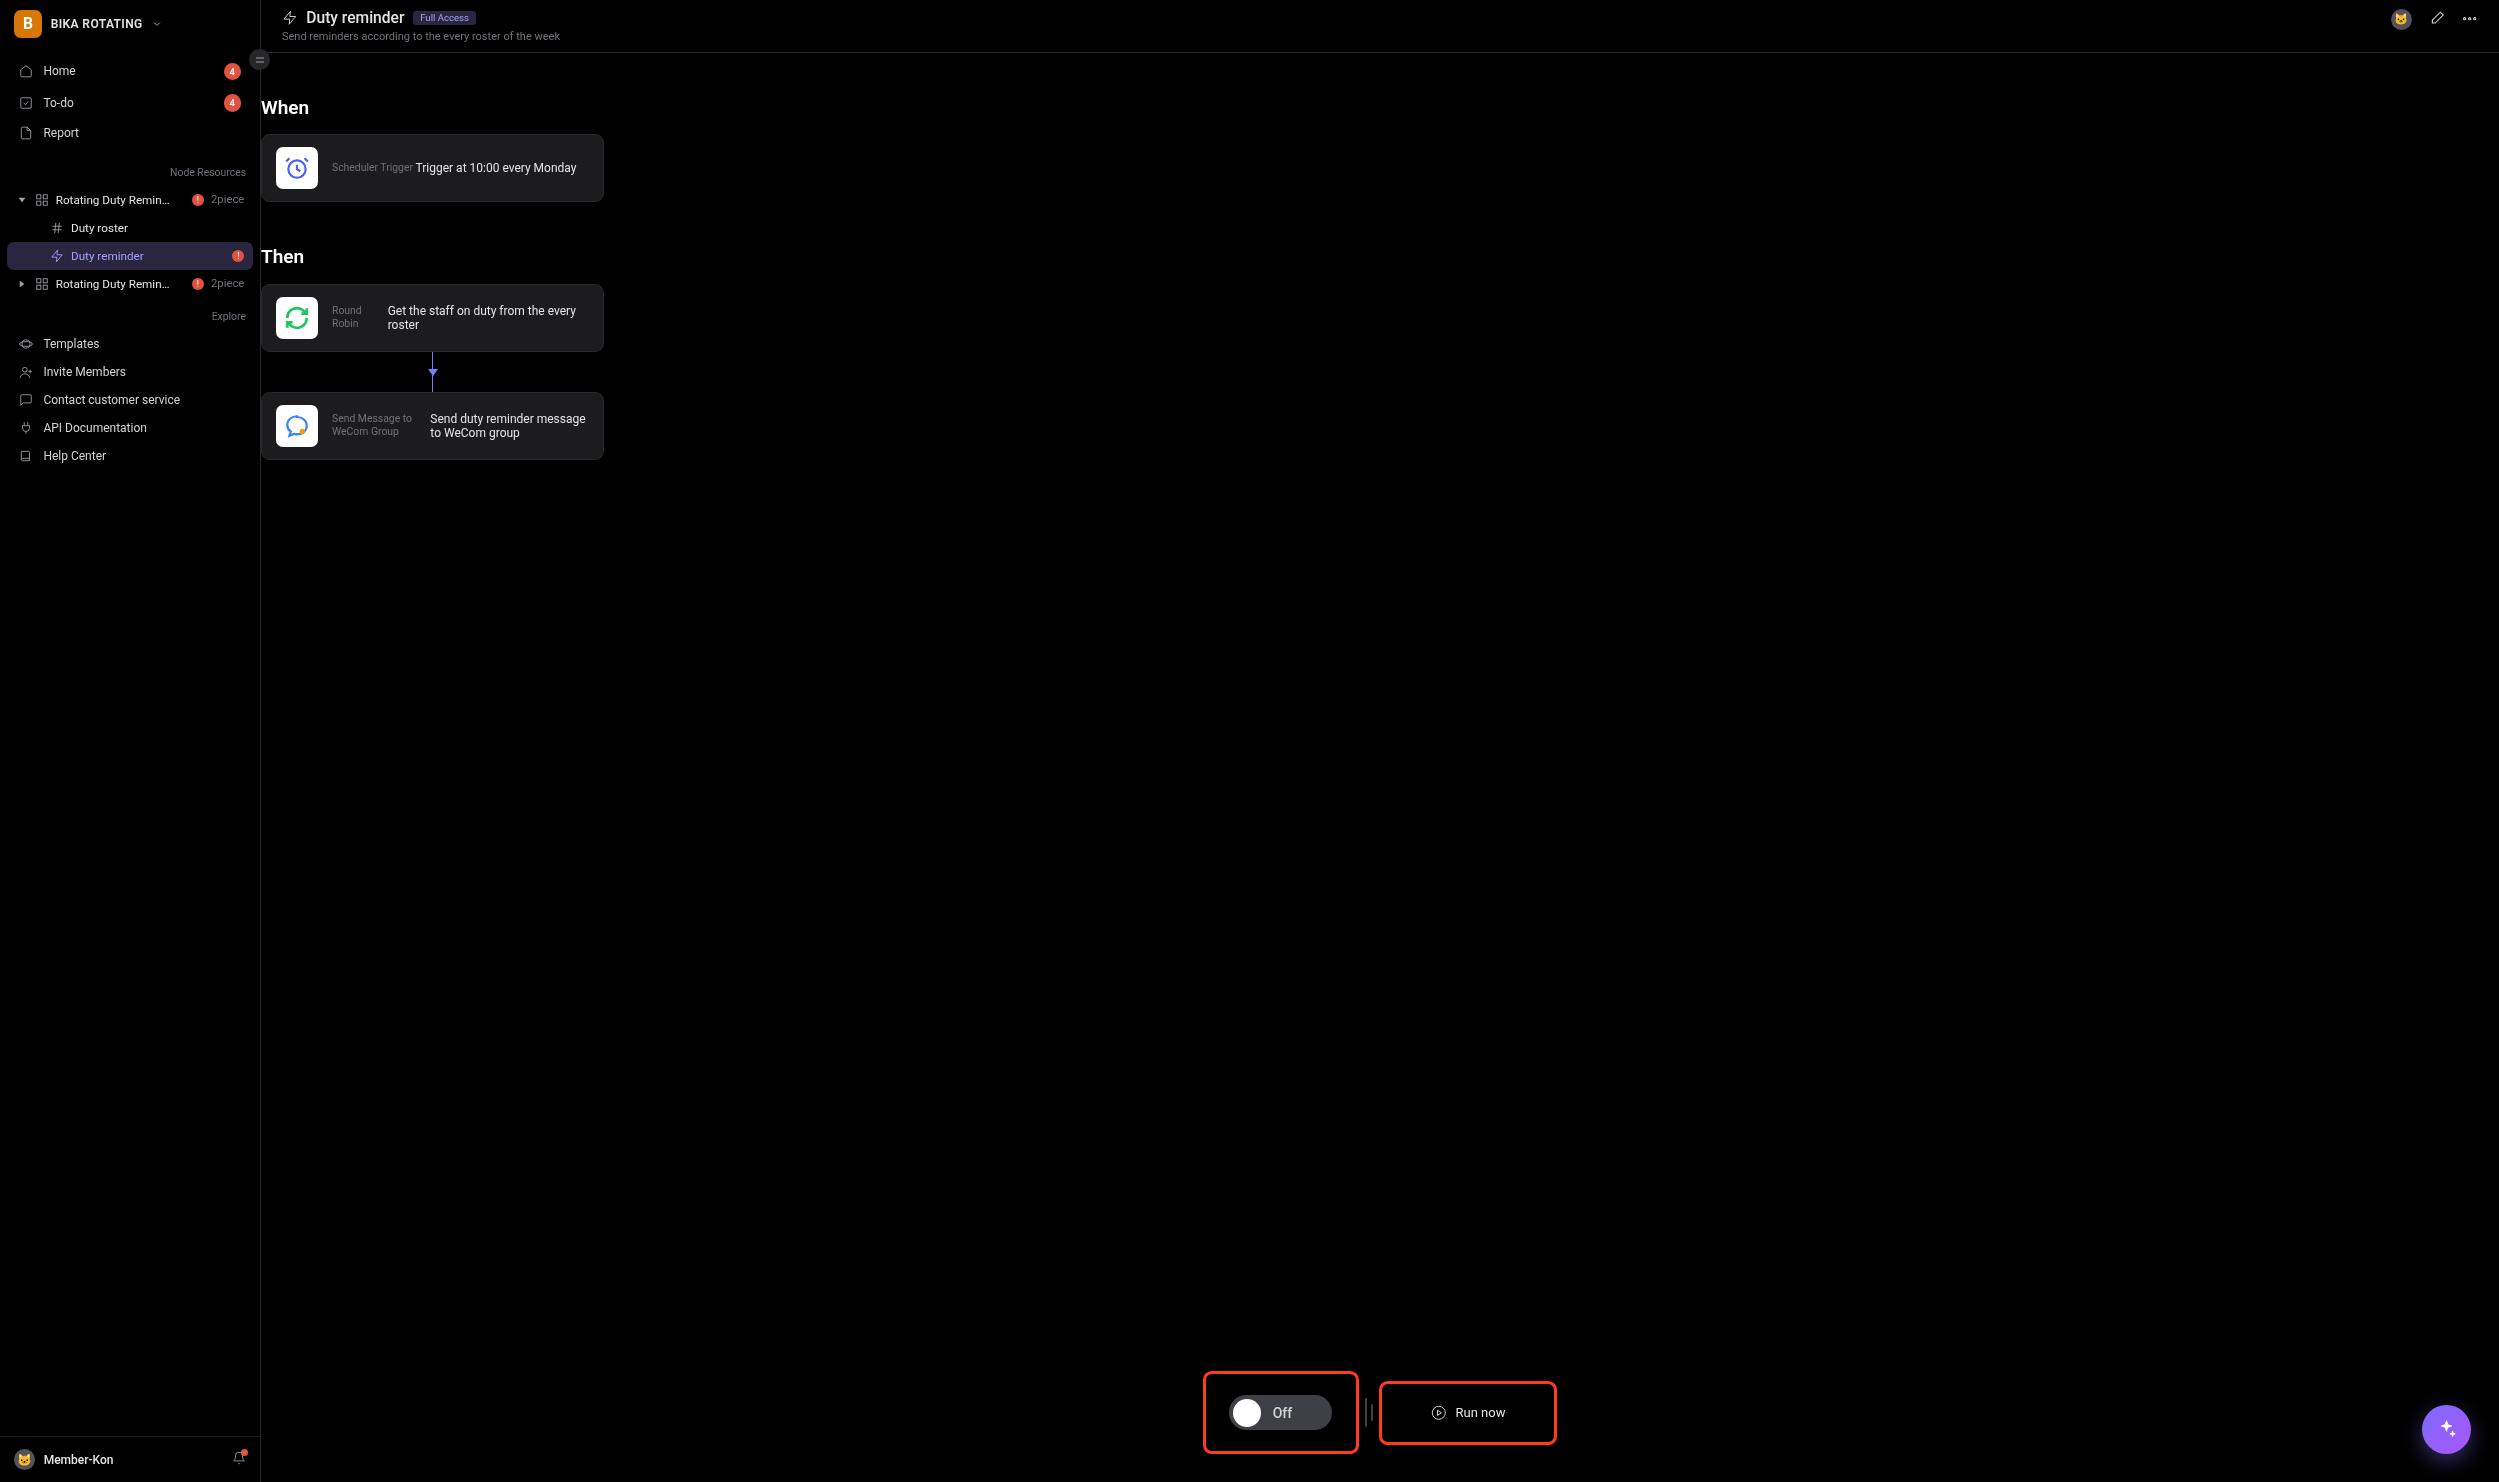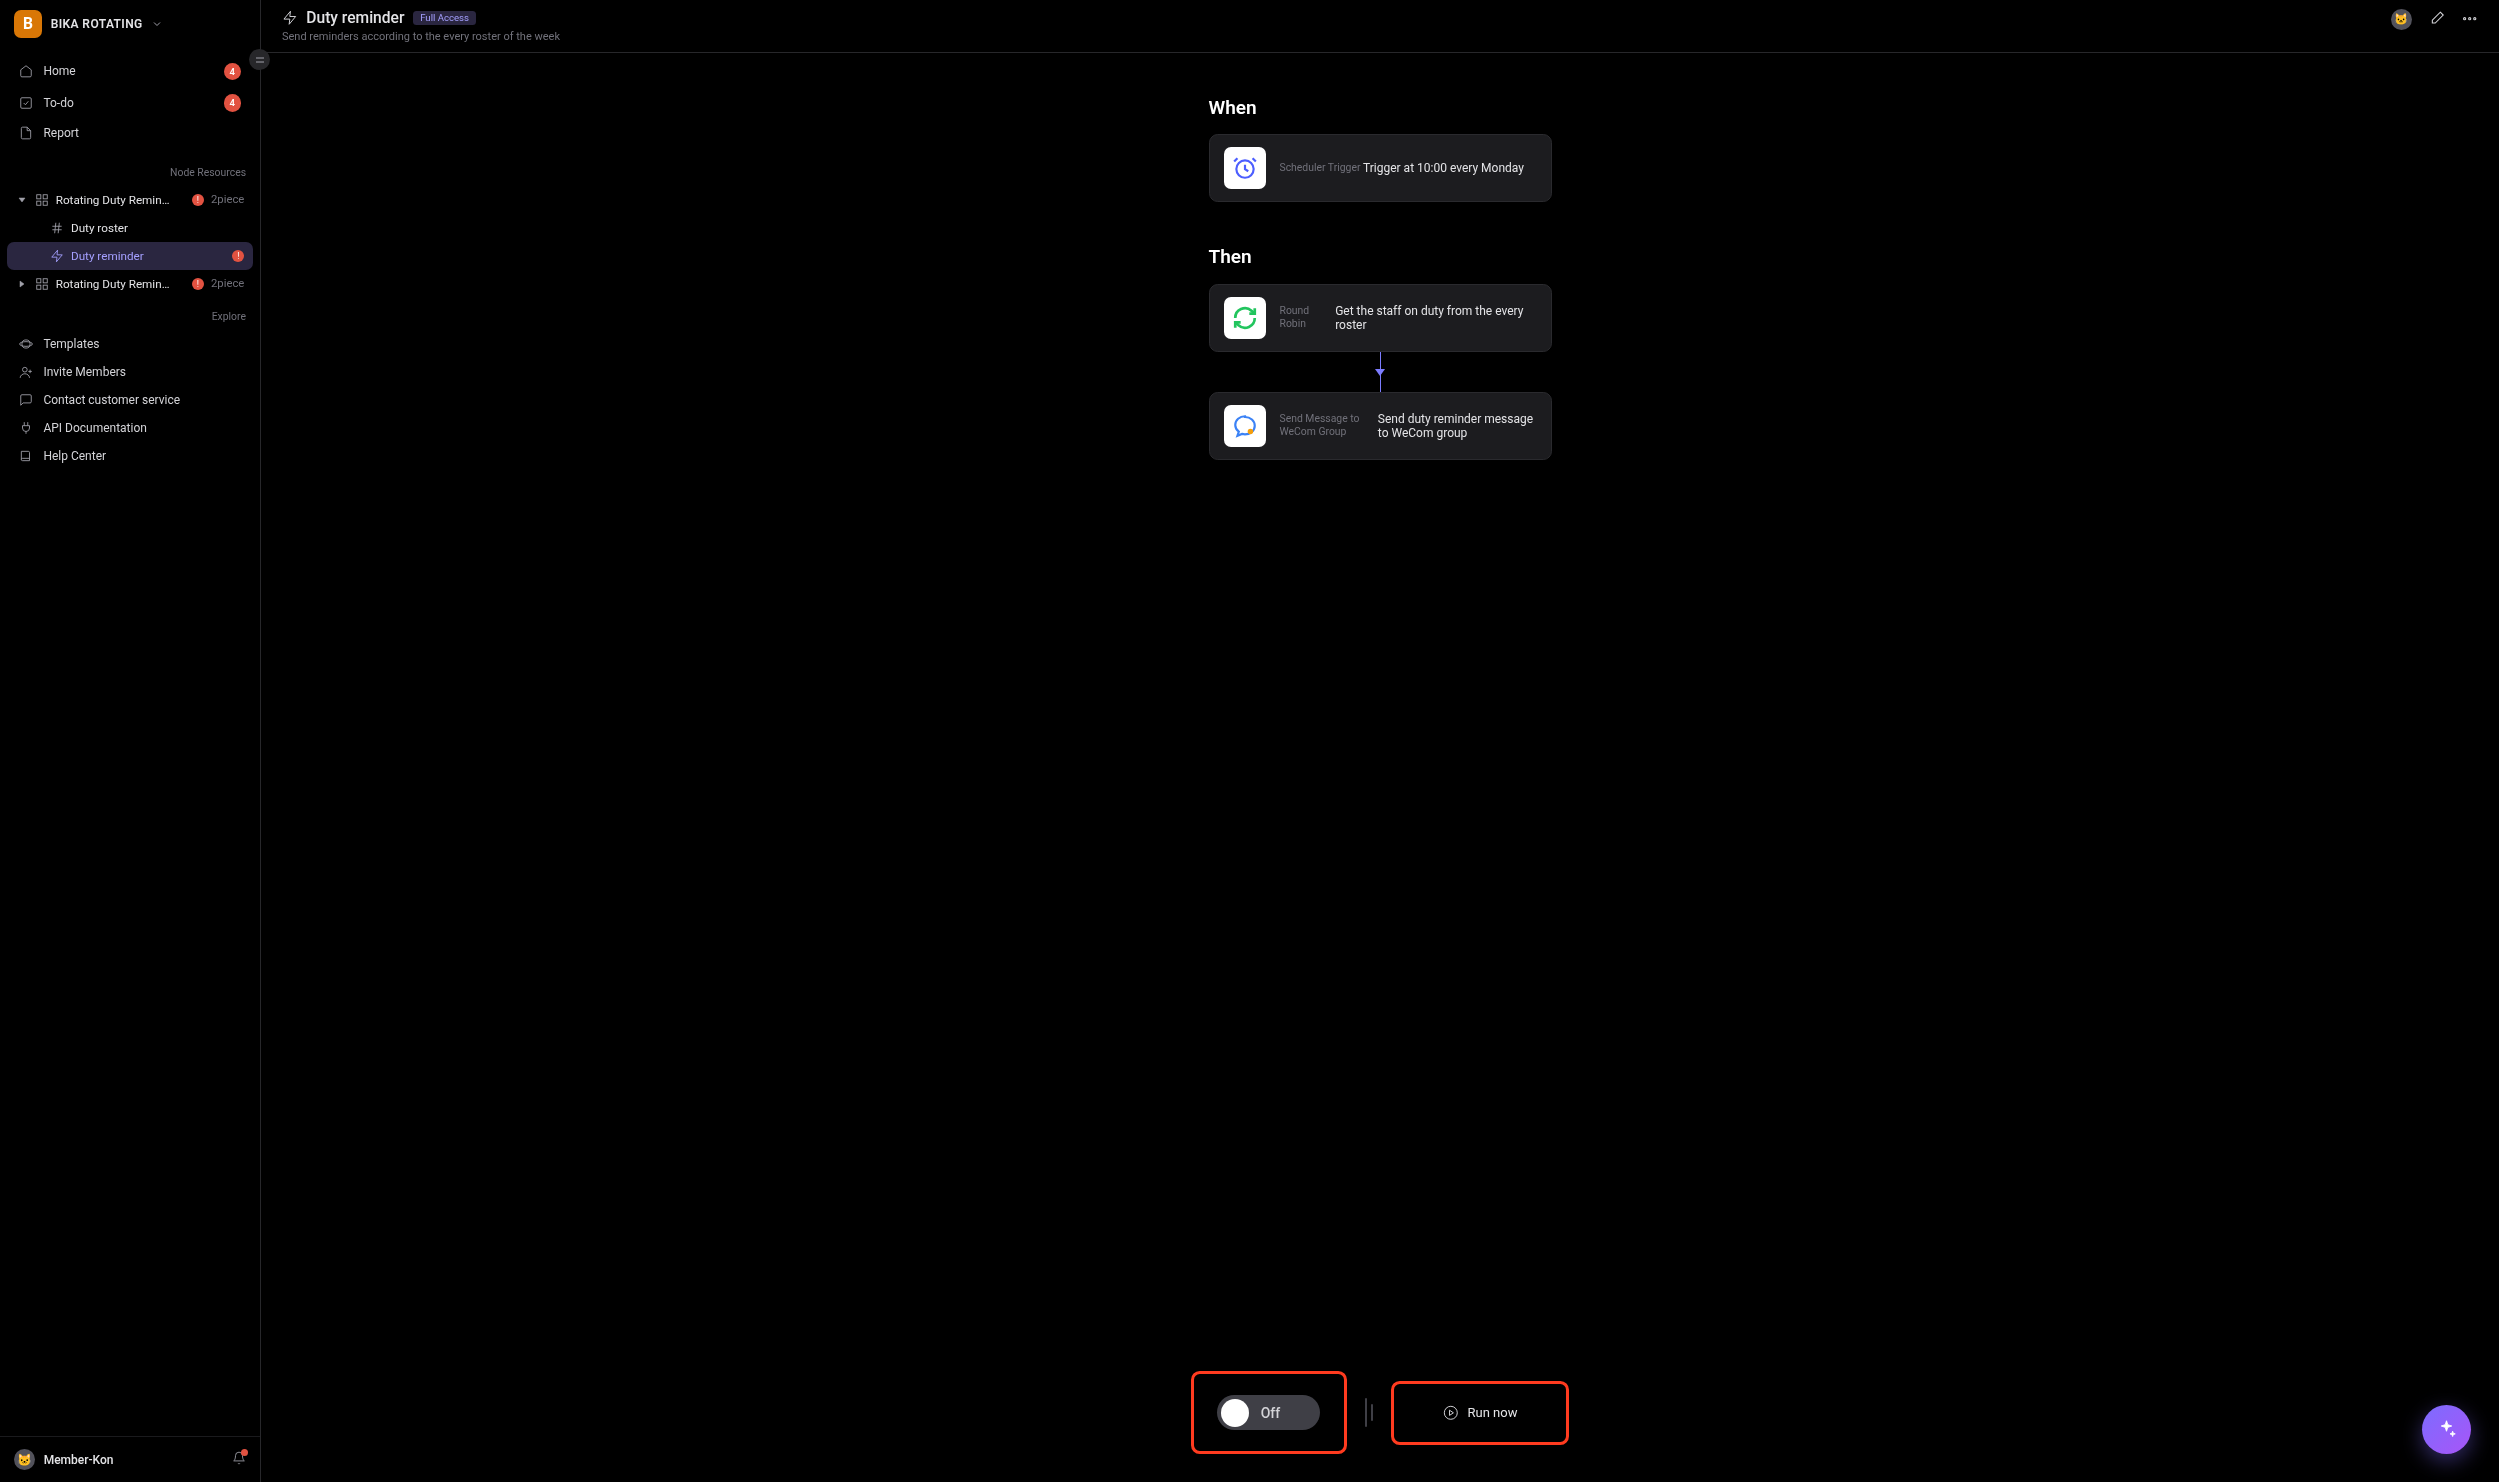--- a/index.html
+++ b/index.html
@@ -51,37 +51,37 @@
   .title-row { display: flex; align-items: center; gap: 8.7px; }
   .title-row .bolt { width: 15.6px; height: 15.6px; stroke: #d4d4d8; fill: none; }
   .title-row h1 { font-size: 15.6px; font-weight: 500; color: #e4e4e7; }
   .access-badge { background: #2a2640; color: #a5a0ff; font-size: 9.6px; padding: 1.7px 7px; border-radius: 3.5px; }
   .subtitle { font-size: 11px; color: #71717a; }
   .topbar .spacer { flex: 1; }
   .topbar-actions { display: flex; align-items: center; gap: 15.6px; }
   .avatar-md { width: 21px; height: 21px; border-radius: 50%; background: #52525b; display: flex; align-items: center; justify-content: center; font-size: 11.3px; }
   .icon-btn { width: 17.4px; height: 17.4px; stroke: #d4d4d8; fill: none; stroke-width: 1.5; cursor: pointer; }
 
-  .canvas { flex: 1; overflow: auto; display: flex; flex-direction: column; align-items: center; padding: 43px 0 84px; }
+  .canvas { flex: 1; overflow: auto; display: flex; flex-direction: column; align-items: flex-start; padding: 43px 0 84px; }
   .flow-col { width: 343px; display: flex; flex-direction: column; }
   .section-heading { font-size: 19px; font-weight: 600; color: #fff; margin-bottom: 15.6px; }
   .node-card { background: #1c1c1f; border: 0.9px solid #2a2a2e; border-radius: 8.7px; padding: 12px 14px; display: flex; gap: 14px; align-items: center; cursor: pointer; }
   .node-ico { width: 42px; height: 42px; border-radius: 7px; background: #fff; display: flex; align-items: center; justify-content: center; flex: 0 0 42px; }
   .node-text { display: flex; flex-direction: row; gap: 2.6px; }
   .node-sub { font-size: 10.4px; color: #71717a; }
   .node-title { font-size: 12px; color: #e4e4e7; }
 
   .connector { width: 0.9px; align-self: center; height: 40px; background: #7c7cff; position: relative; margin: 0; }
   .connector::after { content: ''; position: absolute; bottom: 15.6px; left: -4.3px; width: 0; height: 0; border-left: 5.2px solid transparent; border-right: 5.2px solid transparent; border-top: 7px solid #7c7cff; }
 
   .gap { height: 43px; }
 
   
   .bottom-bar { position: absolute; left: 0; right: 0; bottom: 28px; display: flex; justify-content: center; gap: 26px; pointer-events: none; }
-  .control-group { display: flex; align-items: center; gap: 18px; pointer-events: auto; }
+  .control-group { display: flex; align-items: center; gap: 6px; pointer-events: auto; }
   .highlight-box { border: 3.5px solid #ff3b1f; border-radius: 8.7px; padding: 12px 17.4px; display: flex; align-items: center; justify-content: center; }
   .toggle { width: 103px; height: 35px; background: #3f3f46; border-radius: 17.4px; display: flex; align-items: center; padding: 3.5px; gap: 12px; cursor: pointer; }
   .toggle .knob { width: 28px; height: 28px; background: #fff; border-radius: 50%; }
   .toggle .state { color: #d4d4d8; font-size: 14px; font-weight: 500; }
   .sep-bar { width: 2.6px; height: 29.6px; background: #3f3f46; border-radius: 1.7px; }
   .sep-bar.short { height: 17.4px; }
   .run-now { display: flex; align-items: center; gap: 8.7px; color: #e4e4e7; font-size: 13px; cursor: pointer; padding: 7px 12px; }
   .play-ico { width: 15.6px; height: 15.6px; stroke: #d4d4d8; fill: none; stroke-width: 1.5; }
 
   .fab { position: absolute; right: 28px; bottom: 28px; width: 49px; height: 49px; border-radius: 50%; background: linear-gradient(135deg, #7c6cff, #a855f7); display: flex; align-items: center; justify-content: center; cursor: pointer; box-shadow: 0 7px 21px rgba(124,108,255,0.4); }

